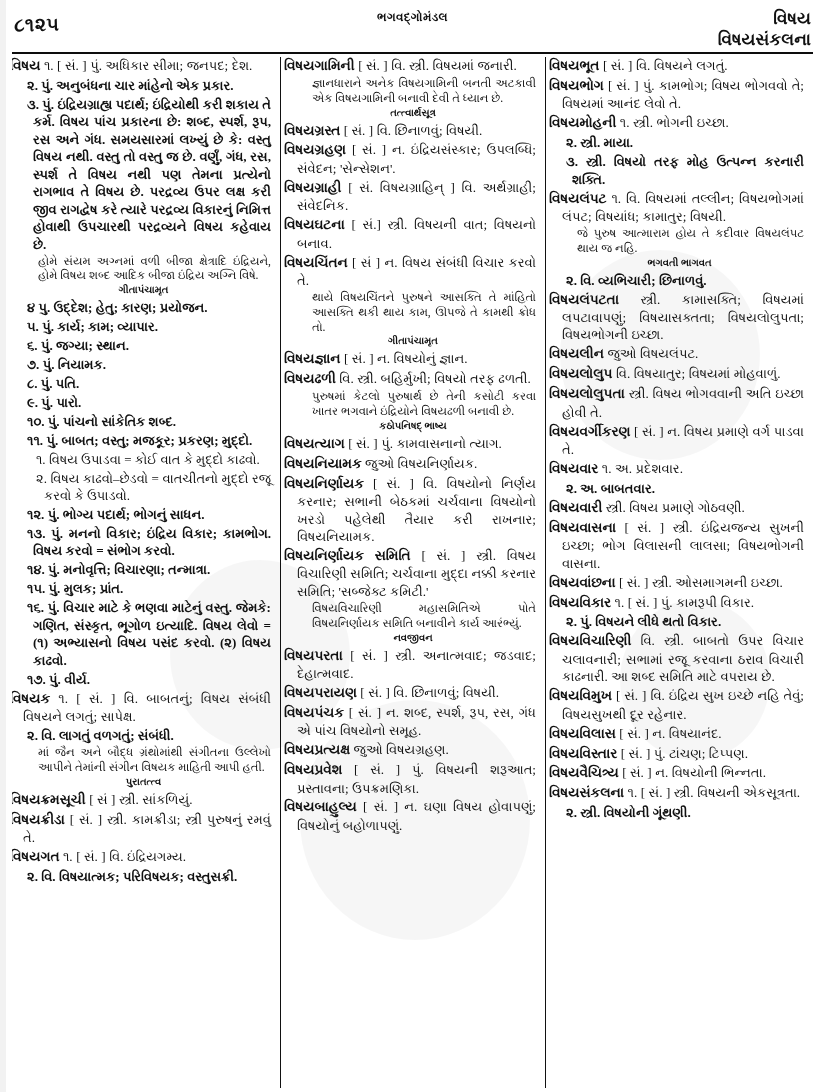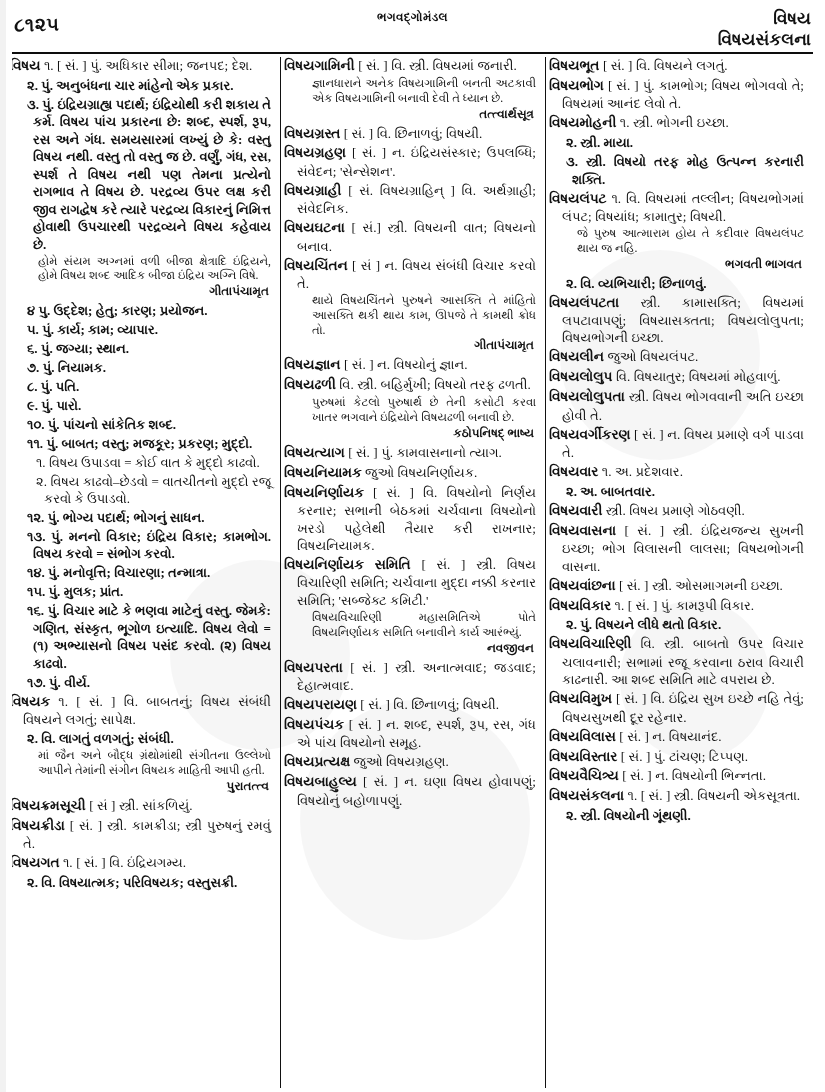--- a/index.html
+++ b/index.html
@@ -142,23 +142,23 @@
   }
   .quote {
     font-size: 11.6px;
     line-height: 1.28;
     margin: 1px 0 0 0;
     padding-left: 20px;
     text-align: justify;
     text-justify: inter-word;
   }
   .cite {
-    font-size: 12px;
-    font-weight: bold;
-    text-align: right;
+    font-size: 10px;
+    font-weight: bold;
+    text-align: center;
     margin: 0 0 3px 0;
     padding-right: 2px;
   }
 
   
   #page, #page * { -webkit-font-smoothing: none; }
 </style>
 </head>
 <body>
 
@@ -230,20 +230,21 @@
         <p class="entry hang"><span class="hw">વિષયત્યાગ</span> <span>[ સં. ] પું.</span> <span>કામવાસનાનો ત્યાગ.</span></p>
         <p class="entry hang"><span class="hw">વિષયનિયામક</span> <span>જુઓ વિષયનિર્ણાયક.</span></p>
         <p class="entry hang"><span class="hw">વિષયનિર્ણાયક</span> <span>[ સં. ] વિ.</span> <span>વિષયોનો નિર્ણય કરનાર; સભાની બેઠકમાં ચર્ચવાના વિષયોનો ખરડો પહેલેથી તૈયાર કરી રાખનાર; વિષયનિયામક.</span></p>
         <p class="entry hang"><span class="hw">વિષયનિર્ણાયક સમિતિ</span> <span>[ સં. ] સ્ત્રી.</span> <span>વિષય વિચારિણી સમિતિ; ચર્ચવાના મુદ્દા નક્કી કરનાર સમિતિ; 'સબ્જેક્ટ કમિટી.'</span></p>
         <p class="quote">વિષયવિચારિણી મહાસમિતિએ પોતે વિષયનિર્ણાયક સમિતિ બનાવીને કાર્ય આરંભ્યું.</p>
         <p class="cite">નવજીવન</p>
         <p class="entry hang"><span class="hw">વિષયપરતા</span> <span>[ સં. ] સ્ત્રી.</span> <span>અનાત્મવાદ; જડવાદ; દેહાત્મવાદ.</span></p>
         <p class="entry hang"><span class="hw">વિષયપરાયણ</span> <span>[ સં. ] વિ.</span> <span>છિનાળવું; વિષયી.</span></p>
         <p class="entry hang"><span class="hw">વિષયપંચક</span> <span>[ સં. ] ન.</span> <span>શબ્દ, સ્પર્શ, રૂપ, રસ, ગંધ એ પાંચ વિષયોનો સમૂહ.</span></p>
         <p class="entry hang"><span class="hw">વિષયપ્રત્યક્ષ</span> <span>જુઓ વિષયગ્રહણ.</span></p>
+        <p class="entry hang"><span class="hw">વિષયપ્રવેશ</span> <span>[ સં. ] પું.</span> <span>વિષયની શરૂઆત; પ્રસ્તાવના; ઉપક્રમણિકા.</span></p>
         <p class="entry hang"><span class="hw">વિષયબાહુલ્ય</span> <span>[ સં. ] ન.</span> <span>ઘણા વિષય હોવાપણું; વિષયોનું બહોળાપણું.</span></p>
       </div>
     <div class="col col-3">
         <p class="entry hang"><span class="hw">વિષયભૂત</span> <span>[ સં. ] વિ.</span> <span>વિષયને લગતું.</span></p>
         <p class="entry hang"><span class="hw">વિષયભોગ</span> <span>[ સં. ] પું.</span> <span>કામભોગ; વિષય ભોગવવો તે; વિષયમાં આનંદ લેવો તે.</span></p>
         <p class="entry hang"><span class="hw">વિષયમોહની</span> <span>૧.</span> <span>સ્ત્રી.</span> <span>ભોગની ઇચ્છા.</span></p>
         <p class="sense"><span>૨.</span> <span>સ્ત્રી.</span> <span>માયા.</span></p>
         <p class="sense"><span>૩.</span> <span>સ્ત્રી.</span> <span>વિષયો તરફ મોહ ઉત્પન્ન કરનારી શક્તિ.</span></p>
         <p class="entry hang"><span class="hw">વિષયલંપટ</span> <span>૧.</span> <span>વિ.</span> <span>વિષયમાં તલ્લીન; વિષયભોગમાં લંપટ; વિષયાંધ; કામાતુર; વિષયી.</span></p>
         <p class="quote">જે પુરુષ આત્મારામ હોય તે કદીવાર વિષયલંપટ થાય જ નહિ.</p>

